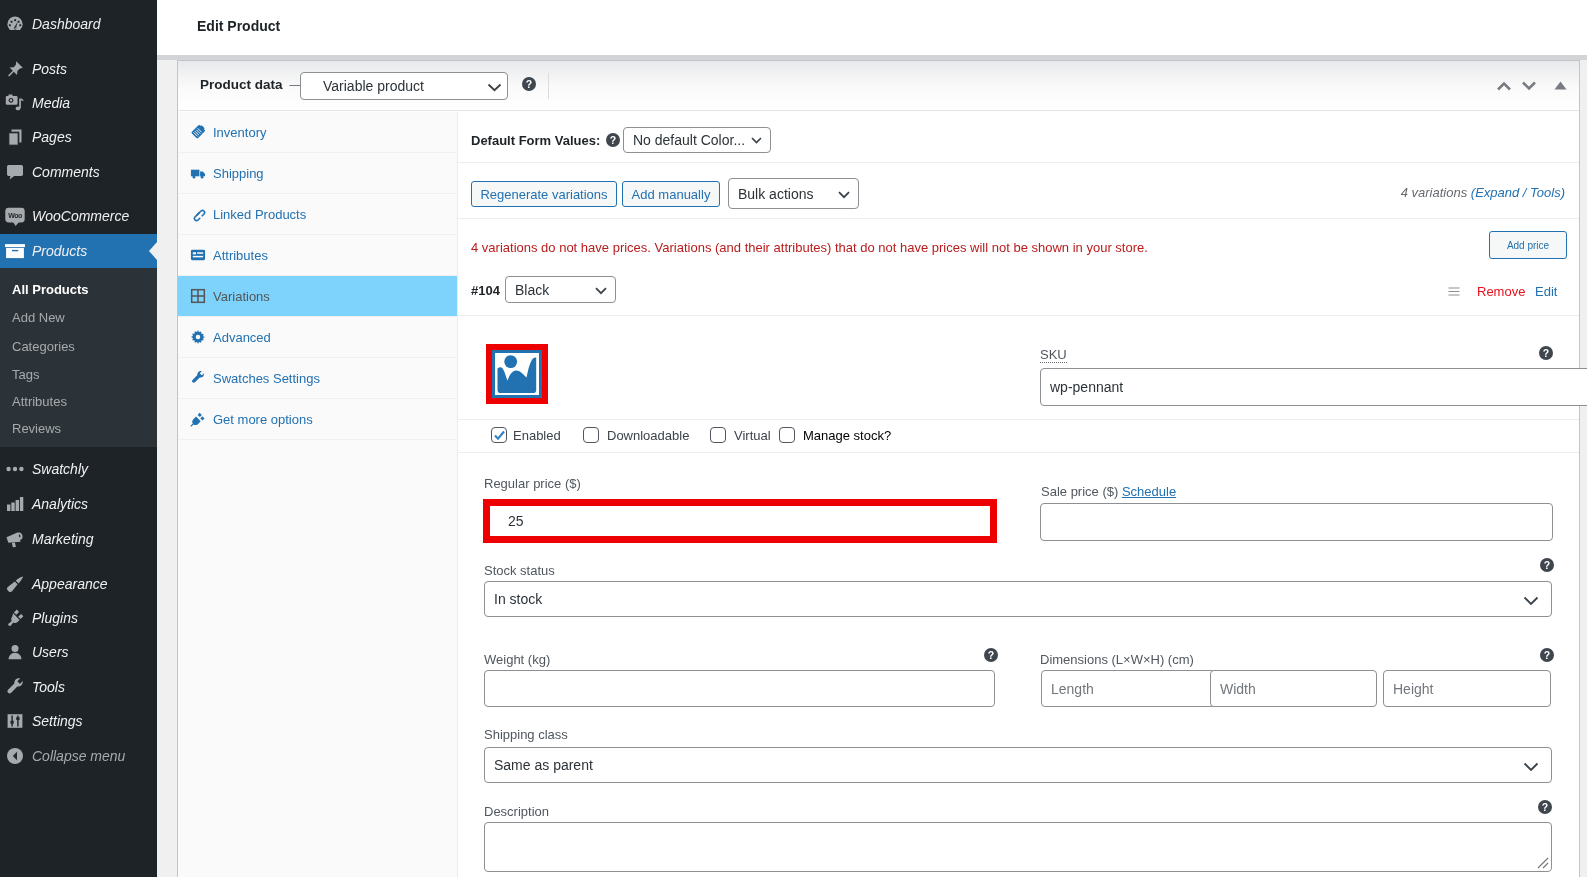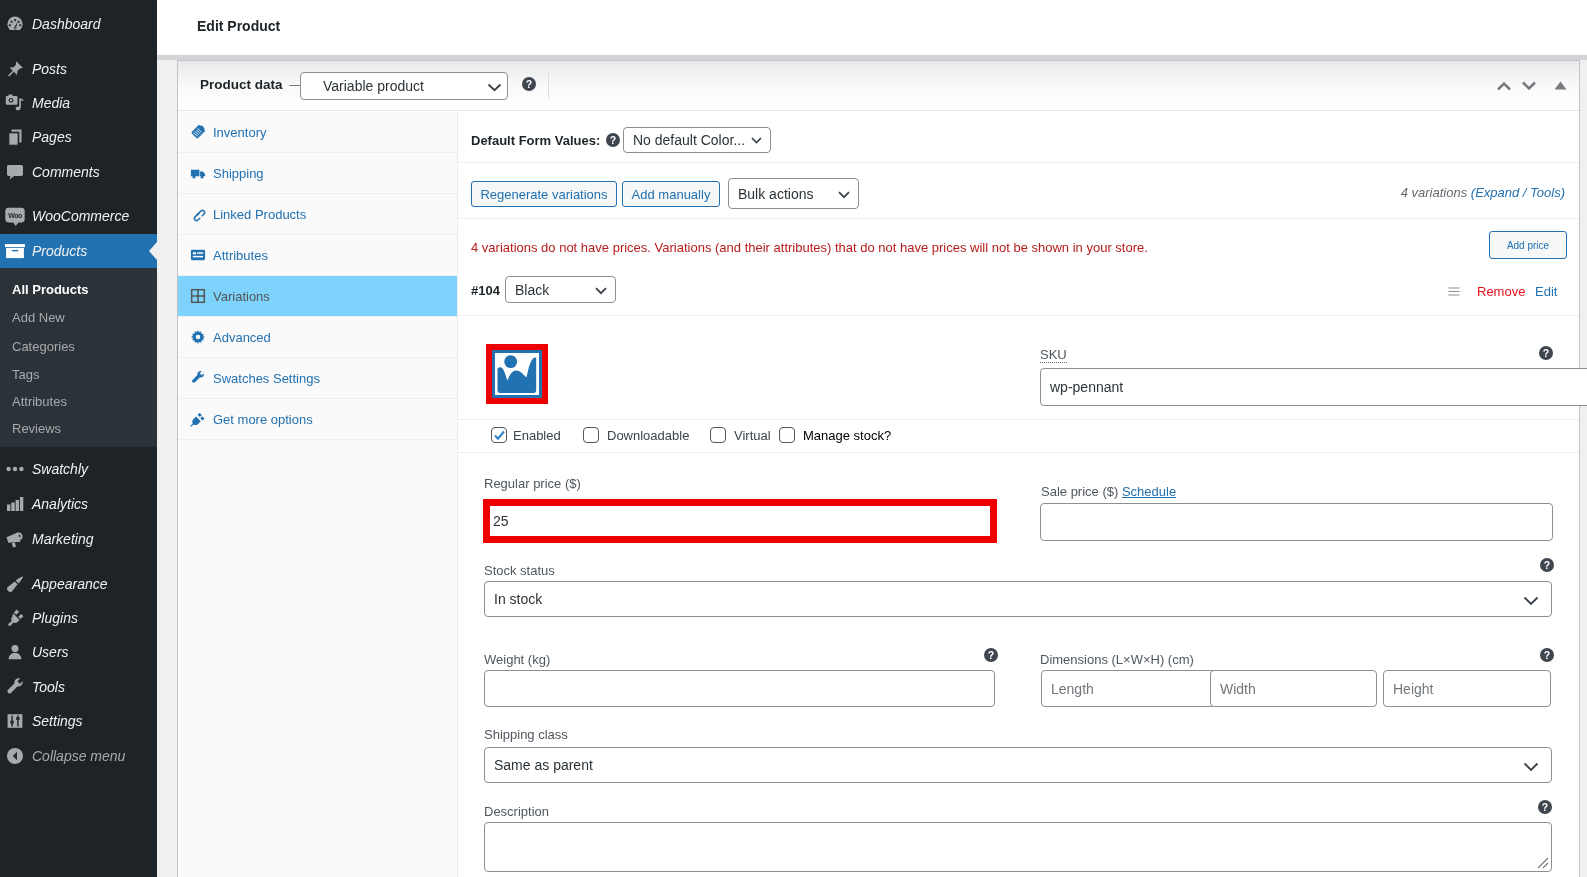--- a/index.html
+++ b/index.html
@@ -362,21 +362,21 @@
 <div class="lbl" style="left:607px; top:428px; color:#3c434a;">Downloadable</div>
 <div class="abs" style="left:710px; top:427px; width:16px; height:16px; border:1px solid #50575e; border-radius:4px; background:#fff;"></div>
 <div class="lbl" style="left:734px; top:428px; color:#3c434a;">Virtual</div>
 <div class="abs" style="left:779px; top:427px; width:16px; height:16px; border:1px solid #50575e; border-radius:4px; background:#fff;"></div>
 <div class="lbl" style="left:803px; top:428px; color:#000000;">Manage stock?</div>
 
 <div class="hline" style="left:458px; top:452px; width:1121px;"></div>
 
 <div class="lbl" style="left:484px; top:464px;margin-top:12px;">Regular price ($)</div>
 <div class="abs" style="left:483px; top:499px; width:514px; height:44px; border:7px solid #ee0000; background:#fff;">
-  <div style="position:absolute; left:0; top:0; width:500px; height:30px; font-size:14px; color:#2c3338; display:flex; align-items:center; padding-left:3px;">25</div>
+  <div style="position:absolute; left:0; top:0; width:500px; height:30px; font-size:14px; color:#2c3338; display:flex; align-items:center; padding-left:18px;">25</div>
 </div>
 <div class="lbl" style="left:1041px; top:484px;">Sale price ($) <span class="link" style="text-decoration:underline;">Schedule</span></div>
 <div class="inp" style="left:1040px; top:503px; width:513px; height:38px;"></div>
 
 <div class="lbl" style="left:484px; top:563px;">Stock status</div>
 <div class="help" style="left:1540px; top:558px;">?</div>
 <div class="sel" style="left:484px; top:581px; width:1068px; height:36px;">In stock
   <svg class="chev" style="right:12px;" width="16" height="10" viewBox="0 0 16 10">
       <path d="M1.5 1.5 L8 8 L14.5 1.5" fill="none" stroke="#3c434a" stroke-width="1.9"></path>
     </svg></div>

